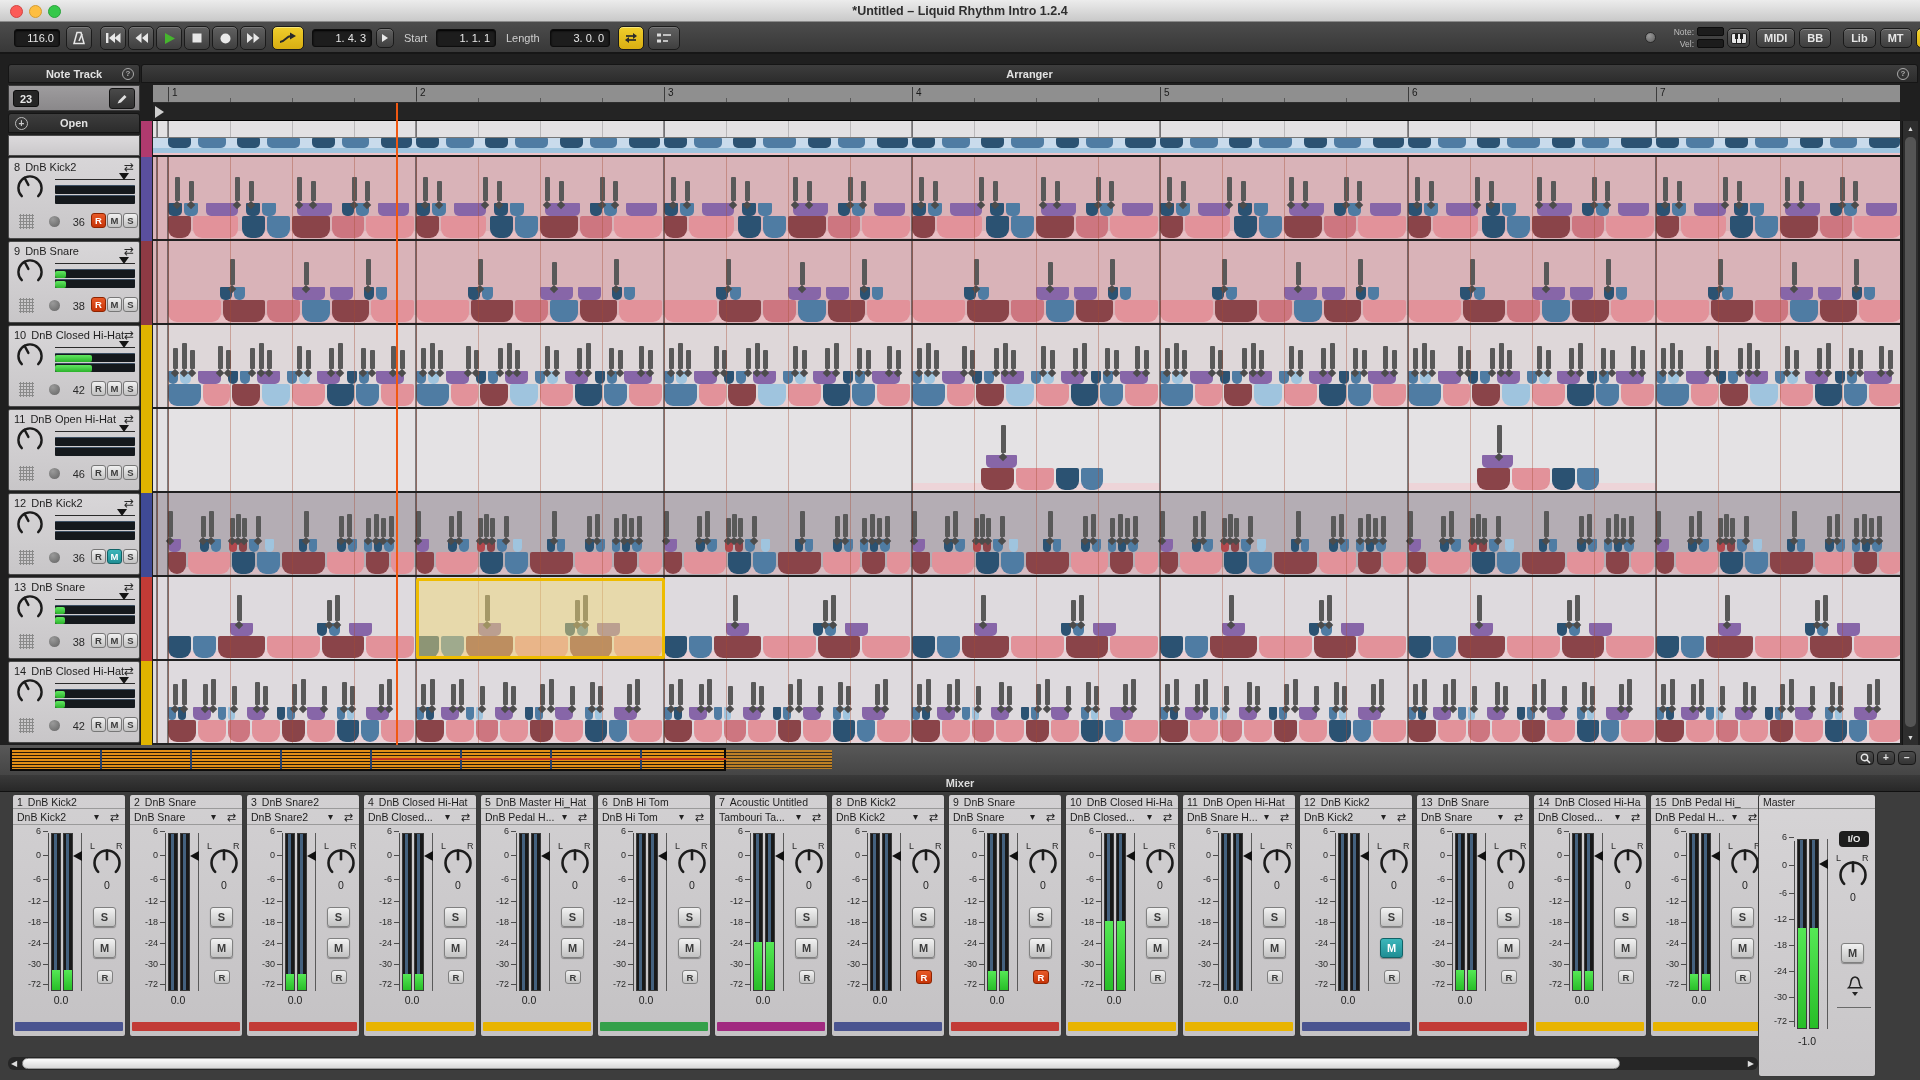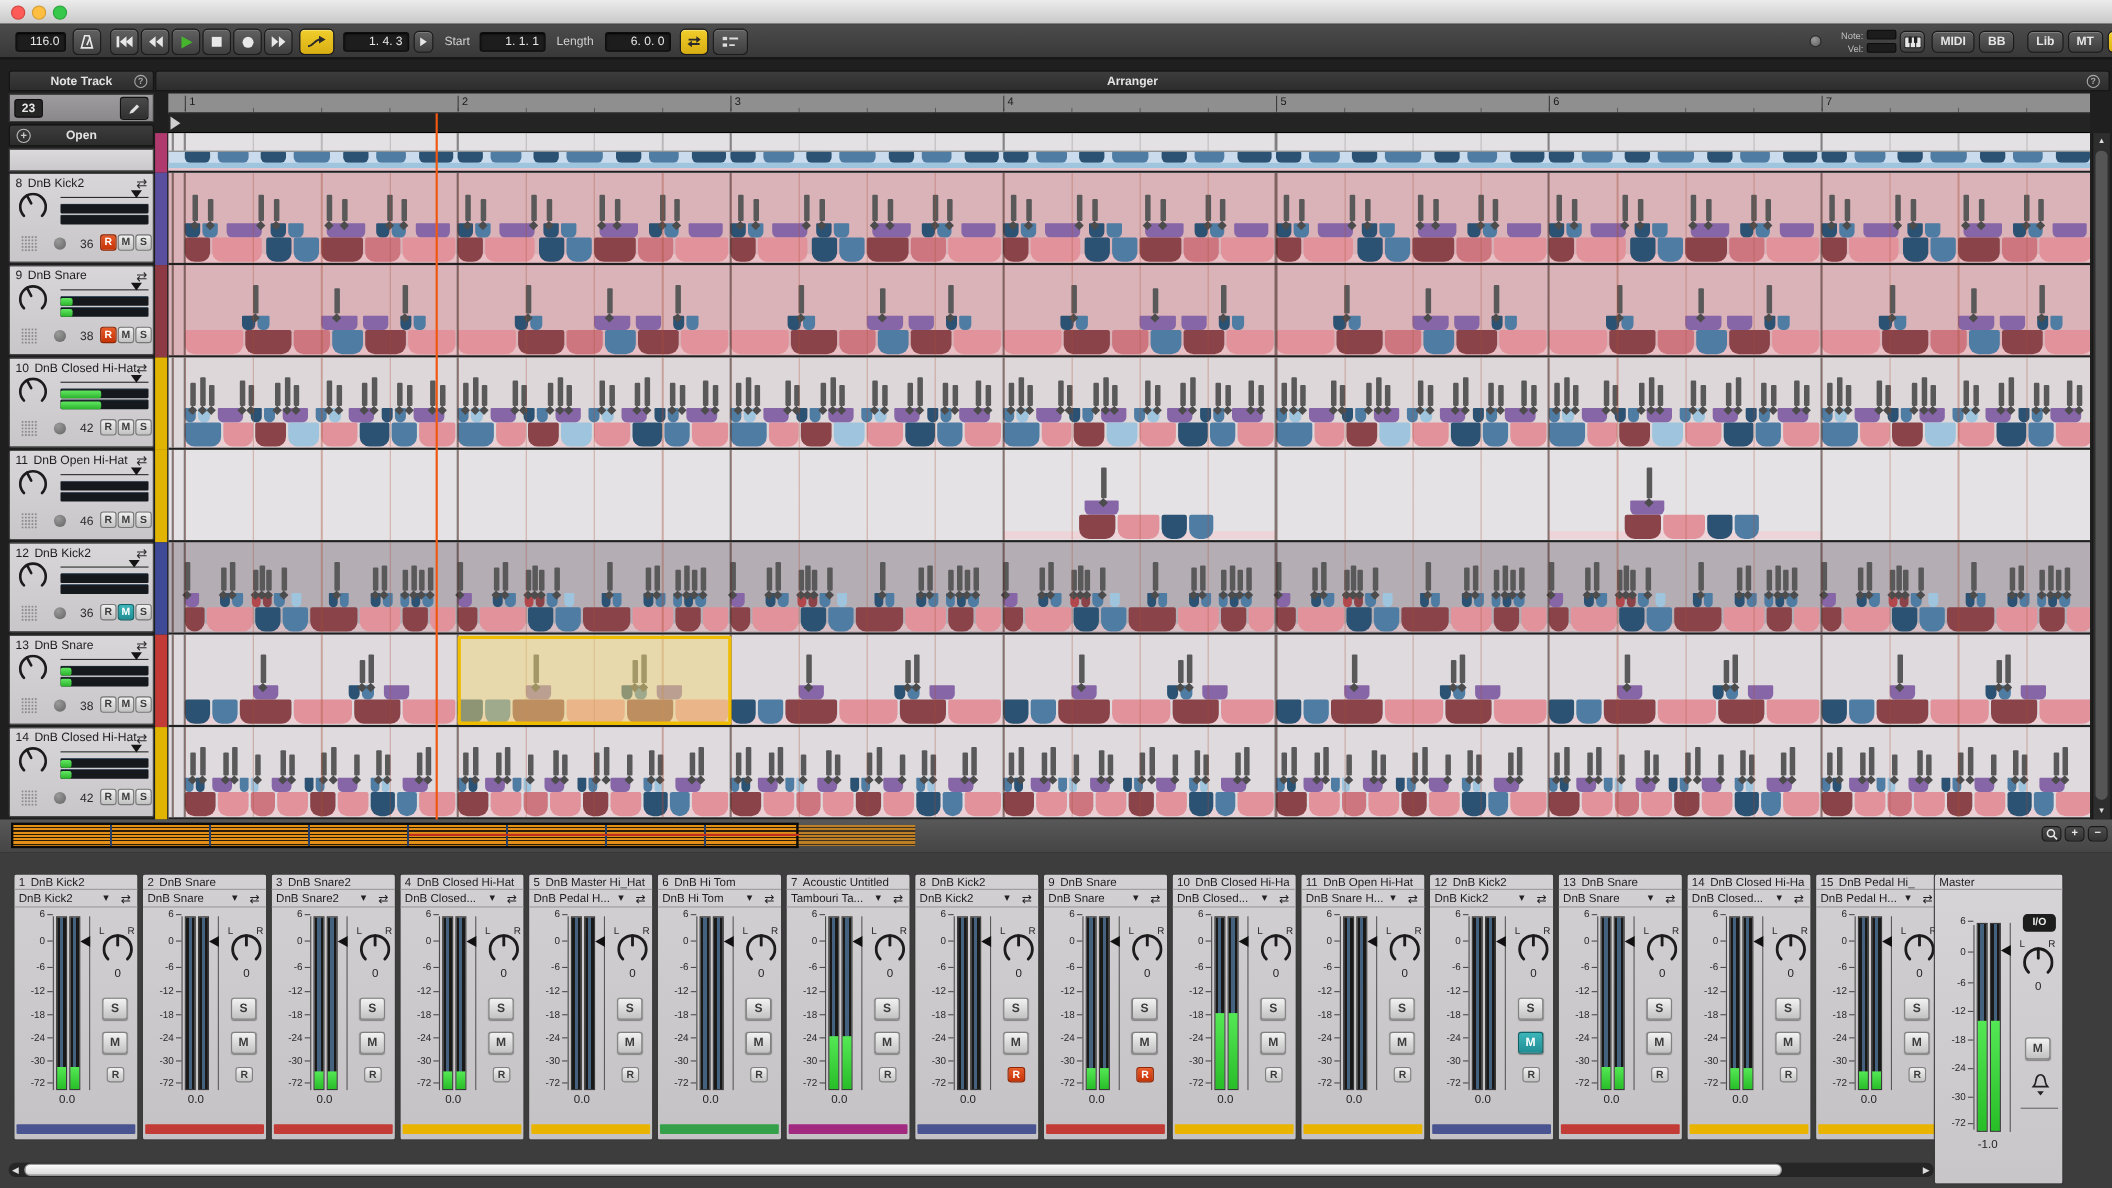--- a/index.html
+++ b/index.html
@@ -195,20 +195,21 @@
 </style>
 </head>
 <body>
 
 <div id="root">
 
   <div id="titlebar">
     <div id="tl-close" class="tl"></div>
     <div id="tl-min" class="tl"></div>
     <div id="tl-zoom" class="tl"></div>
+    <div id="win-title">*Untitled – Liquid Rhythm Intro 1.2.4</div>
   </div>
 
   <div id="toolbar">
     <div class="tfield" style="left:14px;width:46px;">116.0</div>
     <div class="tbtn" style="left:66px;width:26px;">
       <svg width="14" height="14" fill="none" stroke="#e8e8e8" stroke-width="1.5">
           <path d="M5 1.5 H9 L12 12.5 H2 Z"></path>
           <line x1="7" y1="10" x2="10" y2="3"></line>
         </svg>
     </div>
@@ -254,21 +255,21 @@
     </div>
     <div class="tfield" style="left:312px;width:60px;">1. 4. 3</div>
     <div class="tbtn" style="left:376px;width:18px;height:20px;top:6px;">
       <svg width="8" height="10">
           <path d="M1 1 L7 5 L1 9 Z" fill="#e8e8e8"></path>
         </svg>
     </div>
     <span class="tlabel" style="left:404px;">Start</span>
     <div class="tfield" style="left:436px;width:60px;">1. 1. 1</div>
     <span class="tlabel" style="left:506px;">Length</span>
-    <div class="tfield" style="left:550px;width:60px;">6. 0. 0</div>
+    <div class="tfield" style="left:550px;width:60px;">3. 0. 0</div>
     <div class="tbtn yel" style="left:618px;width:26px;">
       <svg width="16" height="12">
           <path d="M3 4 H11" stroke="#2a2a2a" stroke-width="1.7"></path>
           <path d="M10 1 L14 4 L10 7 Z" fill="#2a2a2a"></path>
           <path d="M13 8 H5" stroke="#2a2a2a" stroke-width="1.7"></path>
           <path d="M6 5 L2 8 L6 11 Z" fill="#2a2a2a"></path>
         </svg>
     </div>
     <div class="tbtn" style="left:648px;width:32px;">
       <svg width="18" height="12">
@@ -1754,20 +1755,21 @@
       <svg width="11" height="11">
           <circle cx="4.5" cy="4.5" r="3.2" fill="none" stroke="#e8e8e8" stroke-width="1.4"></circle>
           <line x1="7" y1="7" x2="10" y2="10" stroke="#e8e8e8" stroke-width="1.6"></line>
         </svg>
     </div>
     <div class="zbtn" style="left:1877px;">+</div>
     <div class="zbtn" style="left:1898px;">−</div>
   </div>
 
   <div id="mixer">
+    <div id="mixer-header">Mixer</div>
     <div id="mixer-channels">
         <div class="chan" style="left: 12px;">
           <div class="ch-name"><span class="ch-num">1</span><span>DnB Kick2</span></div>
           <div class="ch-dd">
             <div class="ch-preset">DnB Kick2</div>
             <div class="ch-chev">▾</div>
             <div class="ch-route">⇄</div>
           </div>
           <div class="db" style="top: 31px;">6</div>
           <div class="tick" style="top: 36px;"></div>

